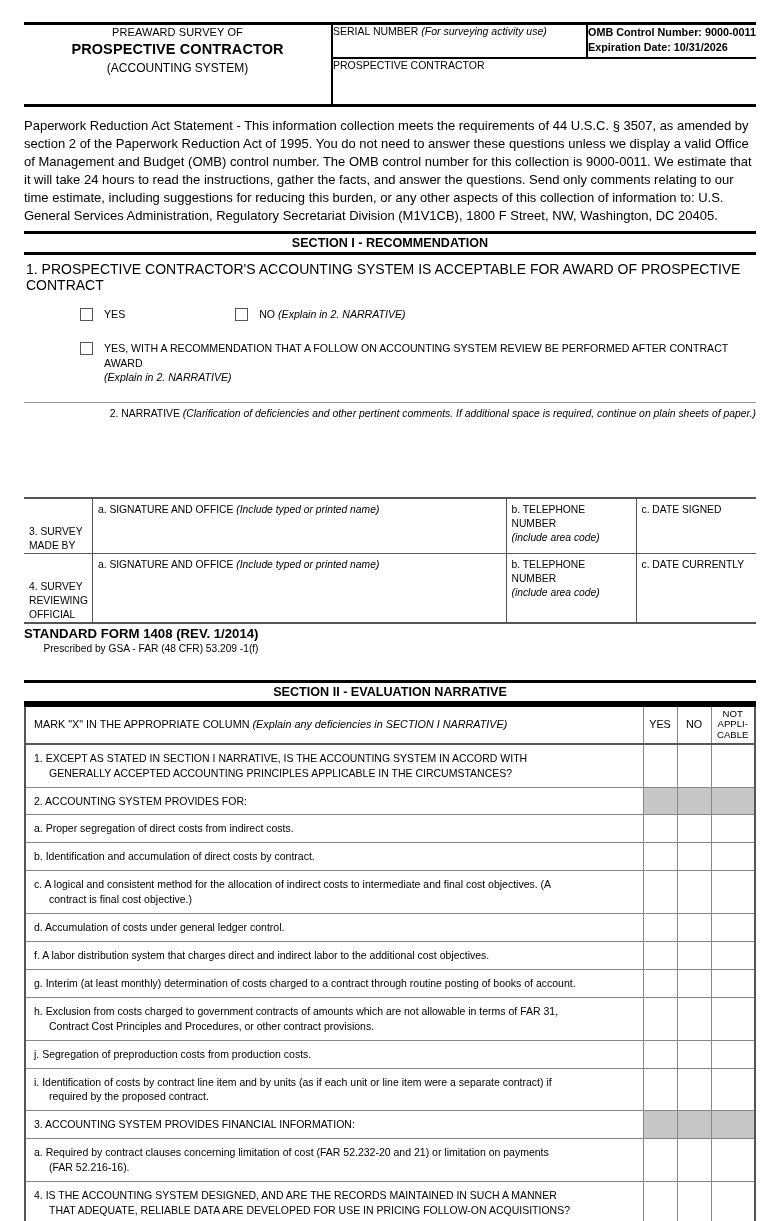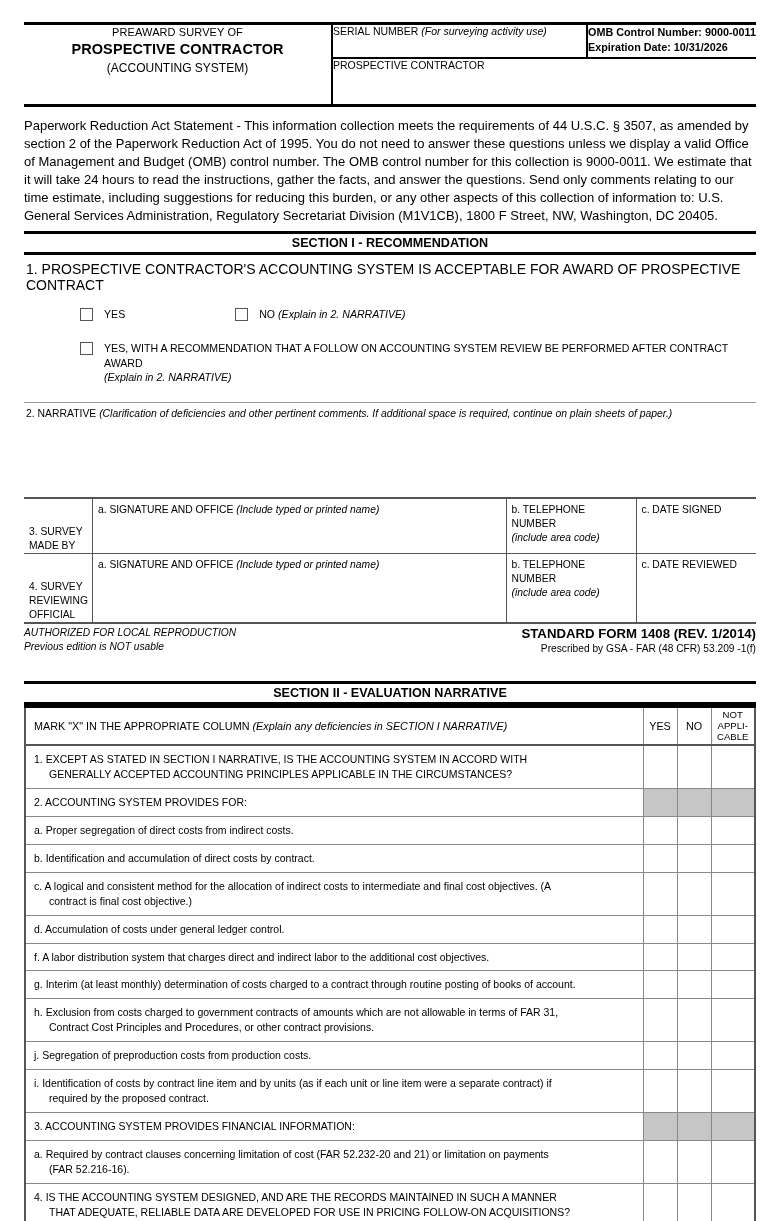--- a/index.html
+++ b/index.html
@@ -87,21 +87,21 @@
     width: 13px; height: 13px;
     border: 1px solid #555;
     background: #fff;
     flex: 0 0 auto;
     margin-top: 1px;
   }
   .cb-lbl { font-size: 10.6px; margin-left: 11px; line-height: 1.38; }
   .cb-spacer { width: 110px; flex: 0 0 auto; }
 
   .narr-sep { border-top: 1px solid #999; margin-top: 17px; }
-  .narr-lbl { font-size: 10.4px; padding: 5px 0 0 2px; }
+  .narr-lbl { font-size: 10.4px; padding: 5px 0 0 2px; text-align: right; }
   .narr-space { height: 78px; }
 
   
   .sig-table {
     width: 100%;
     border-collapse: collapse;
     border-top: 2px solid #555;
     border-bottom: 2px solid #555;
   }
   .sig-table td {
@@ -264,31 +264,27 @@
       </td>
       <td class="sig-sig">
         <span>a.  SIGNATURE AND OFFICE</span>
         <span class="ital">(Include typed or printed name)</span>
       </td>
       <td class="sig-tel">
         <span>b.  TELEPHONE NUMBER</span><br>
         <span class="ital">(include area code)</span>
       </td>
       <td class="sig-dat c-r">
-        <span>c.  DATE REVIEWED</span>
+        <span>c.  DATE CURRENTLY</span>
       </td>
     </tr>
   </tbody>
     </table>
 
   <div class="footer">
-    <div class="f-left">
-      <div>AUTHORIZED FOR LOCAL REPRODUCTION</div>
-      <div>Previous edition is NOT usable</div>
-    </div>
     <div class="f-right">
       <div class="f-r1">STANDARD FORM 1408 (REV. 1/2014)</div>
       <div class="f-r2">Prescribed by GSA - FAR (48 CFR) 53.209 -1(f)</div>
     </div>
   </div>
 
   <div class="sec2-wrap">
     <div class="sec-banner">SECTION II - EVALUATION NARRATIVE</div>
 
     <table class="ck">

